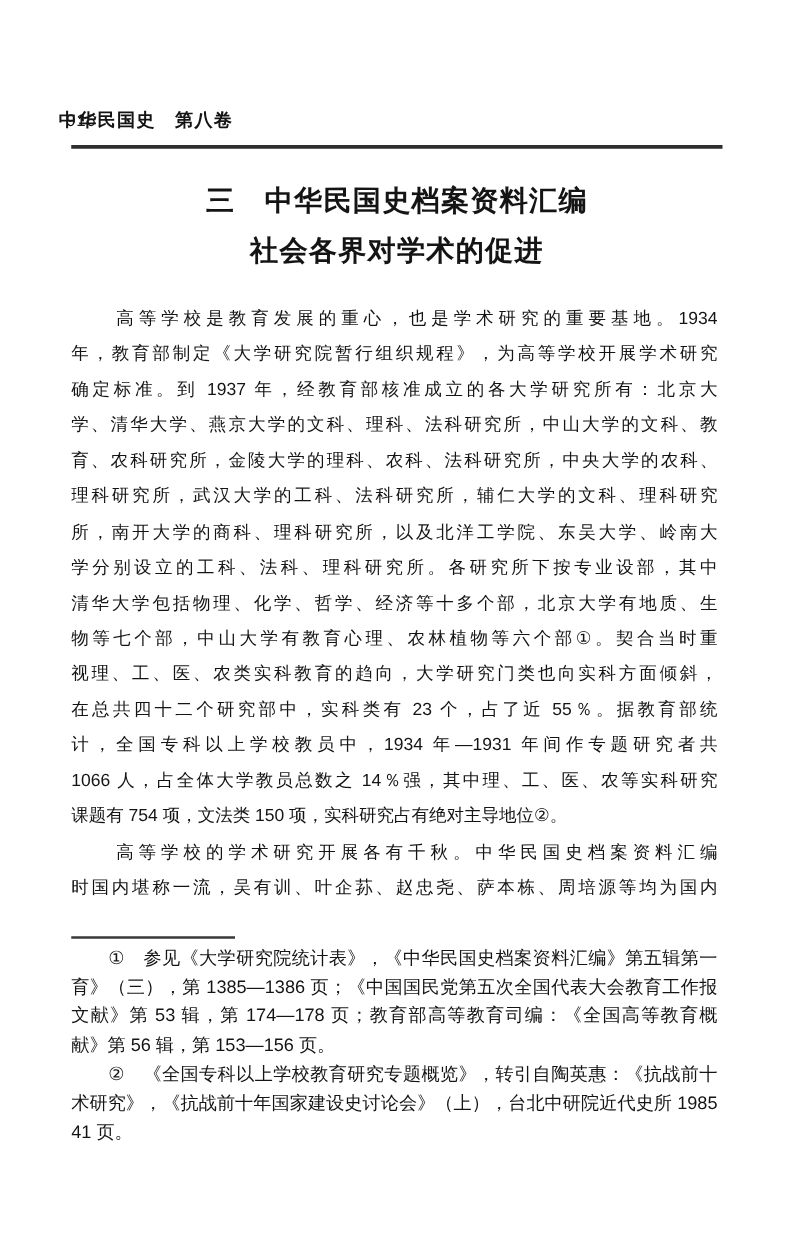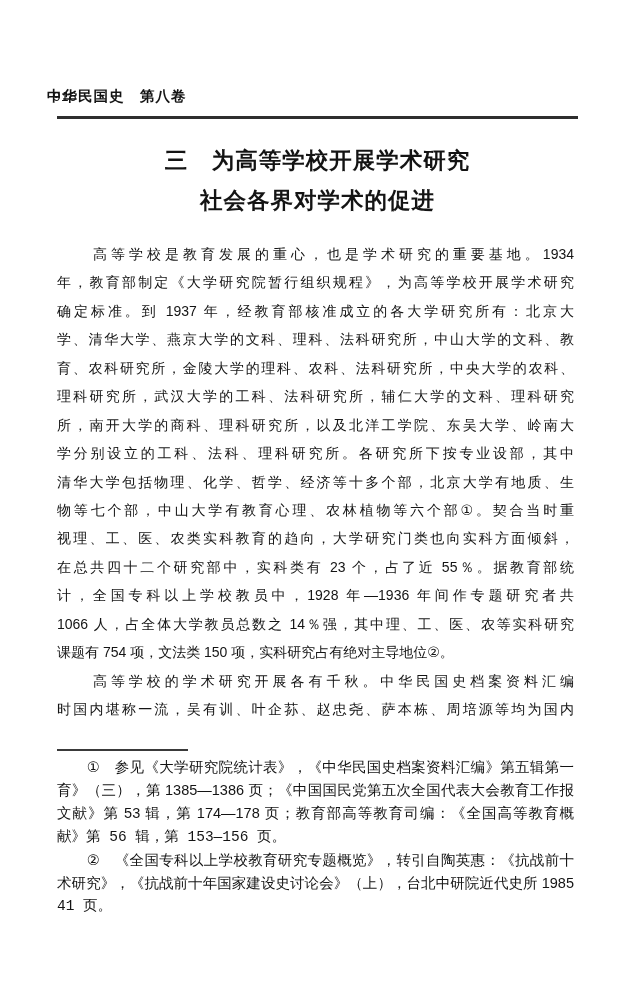--- a/index.html
+++ b/index.html
@@ -53,53 +53,53 @@
   }
   .footnotes {
     position: absolute; left: 57px; top: 756px; width: 517px;
     font-size: 14.5px;
   }
   .fline {
     height: 23.2px; line-height: 23.2px;
     text-align: justify; text-align-last: justify;
     overflow: hidden;
   }
-  .fline.para-end { text-align-last: left; font-family: Liberation Mono, monospace; }
+  .fline.para-end { text-align-last: left; }
 </style>
 </head>
 <body>
 
 <div class="page">
 
   <header class="running-header">
     <span class="pagenum">916</span>
     <span class="running-title">中华民国史　第八卷</span>
   </header>
 
   <div class="header-rule"></div>
 
   <h1 class="section-title">
-    <span>三　为高等学校开展学术研究</span>
+    <span>三　中华民国史档案资料汇编</span>
     <span>社会各界对学术的促进</span>
   </h1>
 
   <main class="body-text">
     <div class="line">　　高等学校是教育发展的重心，也是学术研究的重要基地。1934</div>
     <div class="line">年，教育部制定《大学研究院暂行组织规程》，为高等学校开展学术研究</div>
     <div class="line">确定标准。到 1937 年，经教育部核准成立的各大学研究所有：北京大</div>
     <div class="line">学、清华大学、燕京大学的文科、理科、法科研究所，中山大学的文科、教</div>
     <div class="line">育、农科研究所，金陵大学的理科、农科、法科研究所，中央大学的农科、</div>
     <div class="line">理科研究所，武汉大学的工科、法科研究所，辅仁大学的文科、理科研究</div>
     <div class="line">所，南开大学的商科、理科研究所，以及北洋工学院、东吴大学、岭南大</div>
     <div class="line">学分别设立的工科、法科、理科研究所。各研究所下按专业设部，其中</div>
     <div class="line">清华大学包括物理、化学、哲学、经济等十多个部，北京大学有地质、生</div>
     <div class="line">物等七个部，中山大学有教育心理、农林植物等六个部①。契合当时重</div>
     <div class="line">视理、工、医、农类实科教育的趋向，大学研究门类也向实科方面倾斜，</div>
     <div class="line">在总共四十二个研究部中，实科类有 23 个，占了近 55％。据教育部统</div>
-    <div class="line">计，全国专科以上学校教员中，1928 年—1936 年间作专题研究者共</div>
+    <div class="line">计，全国专科以上学校教员中，1934 年—1931 年间作专题研究者共</div>
     <div class="line">1066 人，占全体大学教员总数之 14％强，其中理、工、医、农等实科研究</div>
     <div class="line para-end">课题有 754 项，文法类 150 项，实科研究占有绝对主导地位②。</div>
     <div class="line">　　高等学校的学术研究开展各有千秋。中华民国史档案资料汇编</div>
     <div class="line">时国内堪称一流，吴有训、叶企荪、赵忠尧、萨本栋、周培源等均为国内</div>
   </main>
 
   <div class="footnote-rule"></div>
 
   <section class="footnotes">
     <div class="fline">　　①　参见《大学研究院统计表》，《中华民国史档案资料汇编》第五辑第一编《教</div>

